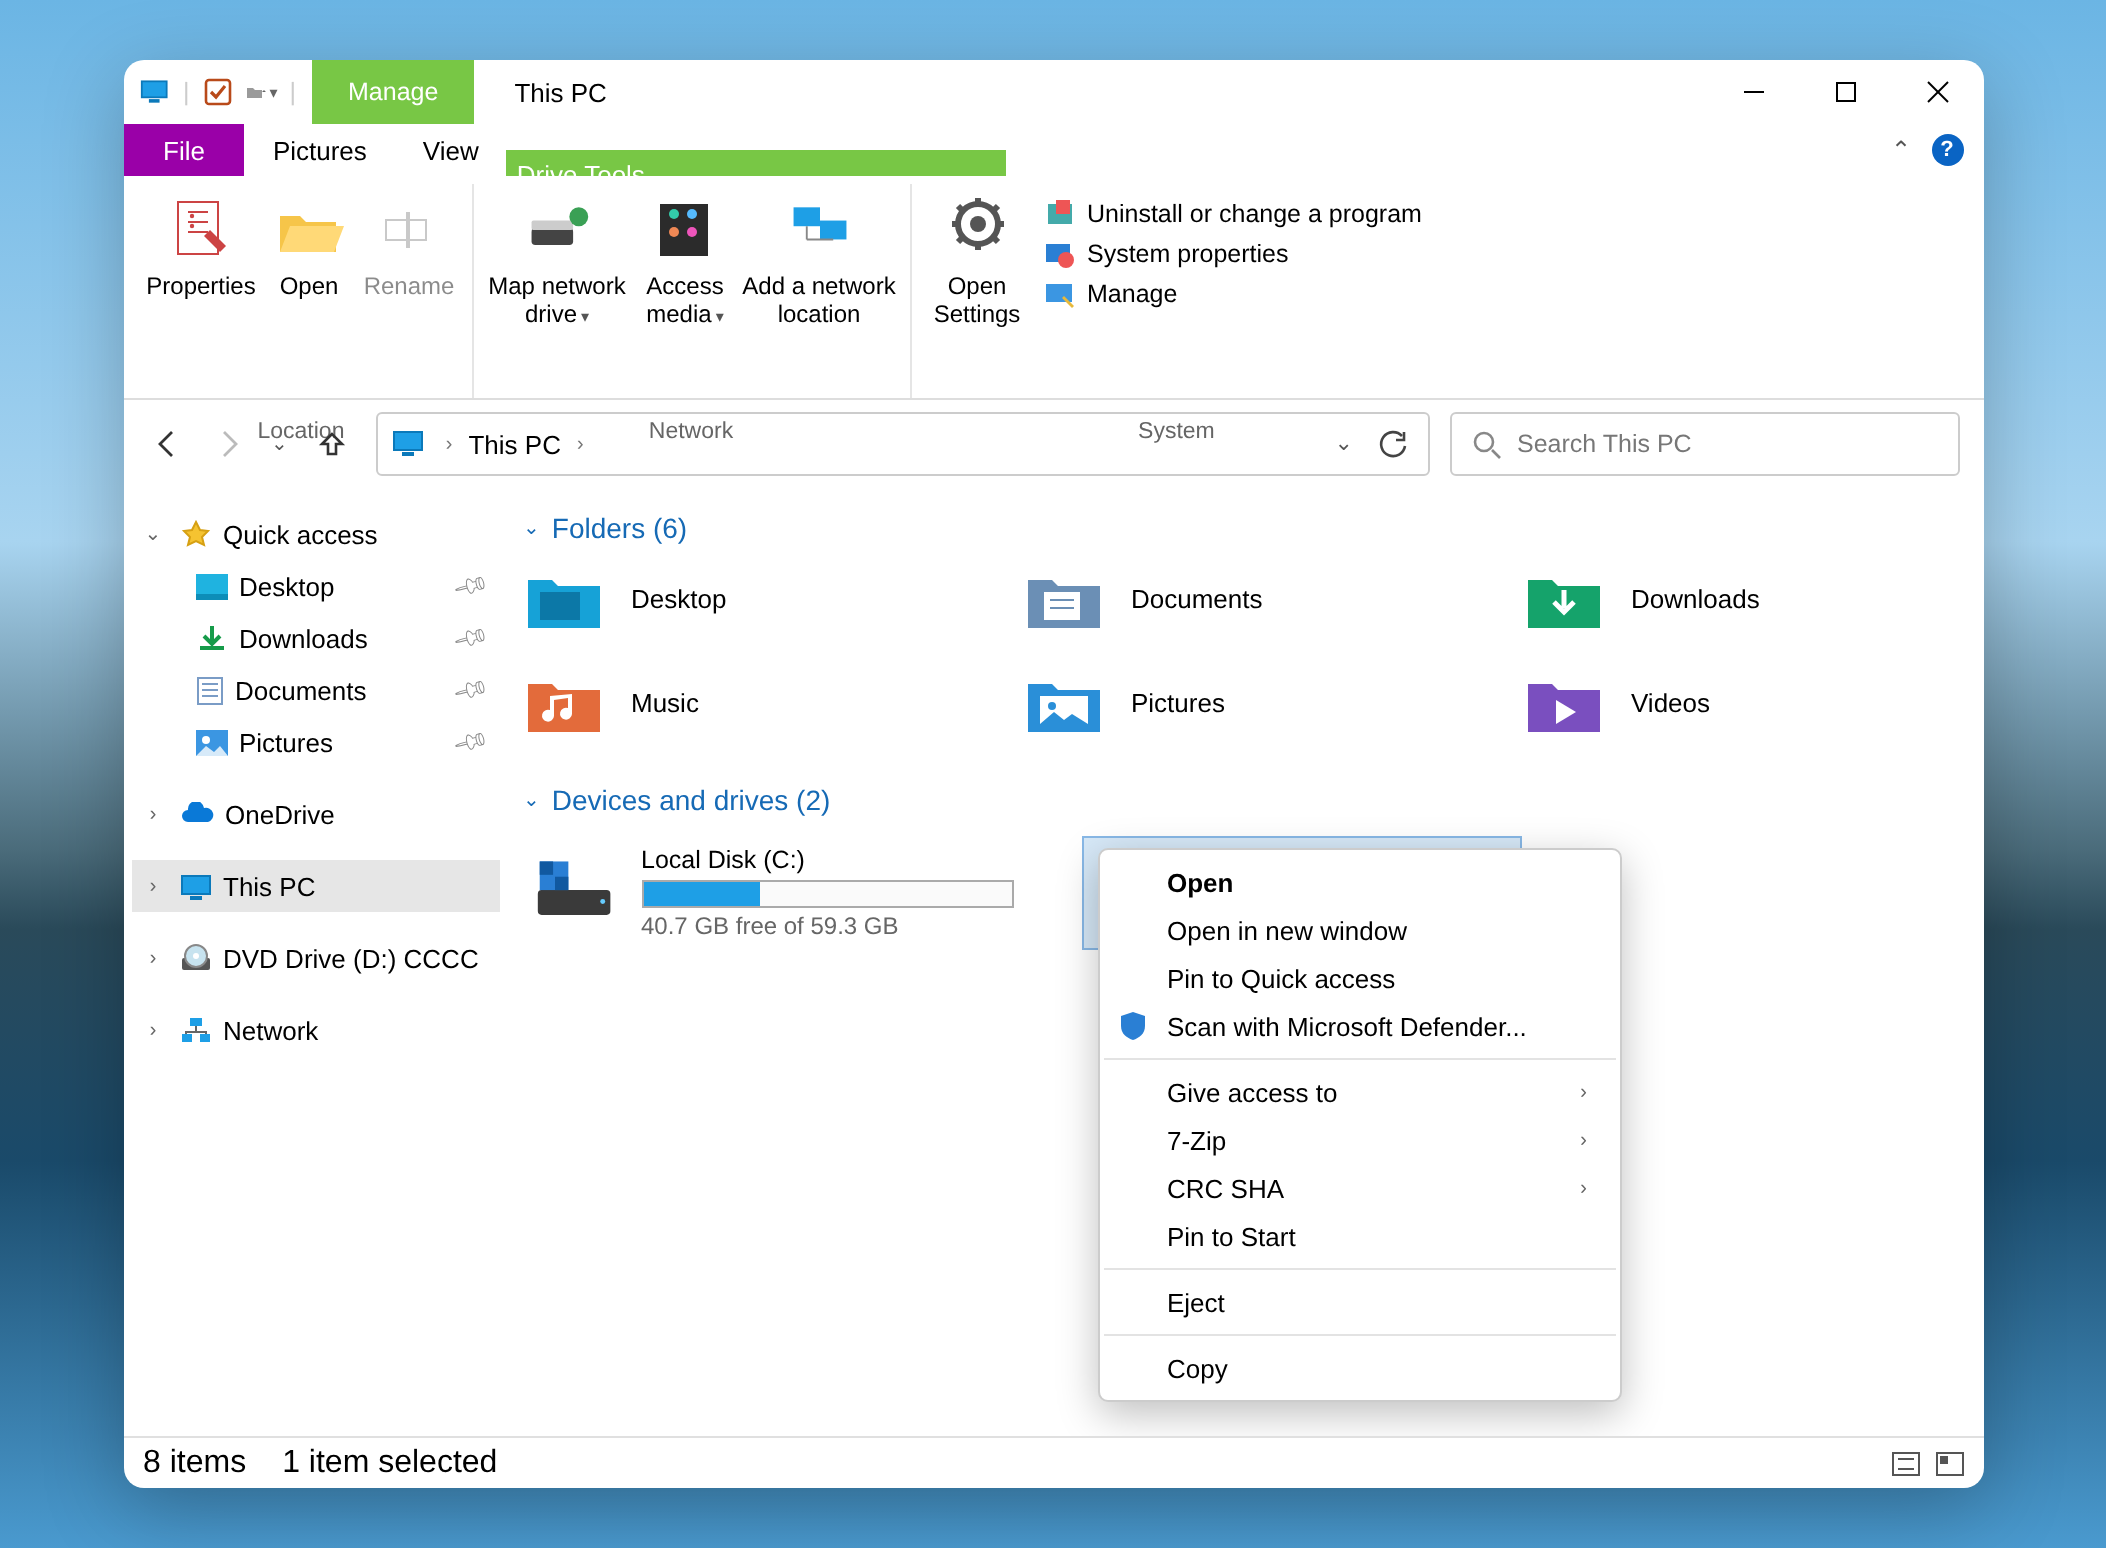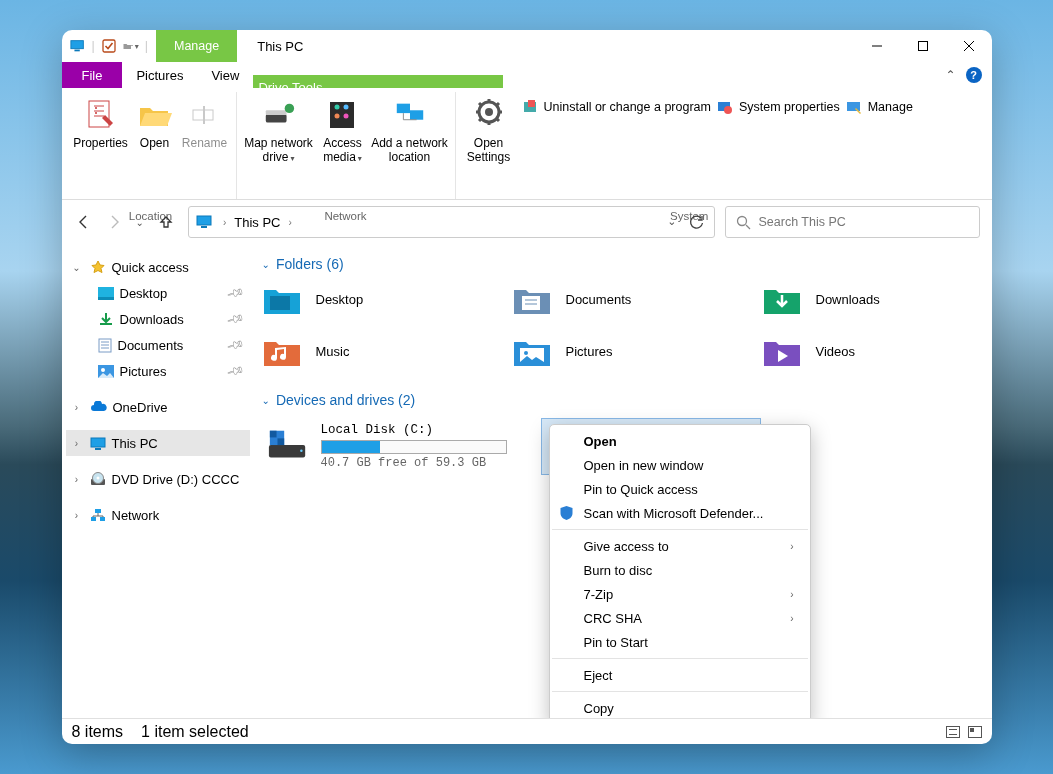--- a/index.html
+++ b/index.html
@@ -32,21 +32,21 @@
   .help-badge { width:16px; height:16px; border-radius:50%; background:#0a64c4; color:#fff; display:flex; align-items:center; justify-content:center; font-size:11px; font-weight:bold;}
   
   .ribbon { background:#fff; border-bottom:1px solid #ddd; height:112px; display:flex; padding:4px 4px 0 4px; }
   .rgroup { display:flex; flex-direction:column; border-right:1px solid #e5e5e5; padding:0 6px; }
   .rgroup-body { flex:1; display:flex; align-items:flex-start; gap:2px; padding-top:4px;}
   .rgroup-label { text-align:center; font-size:11.5px; color:#666; padding:2px 0 4px 0;margin-top:32px;}
   .big-btn { width:58px; height:80px; display:flex; flex-direction:column; align-items:center; justify-content:flex-start; padding-top:2px; text-align:center; font-size:12px; }
   .big-btn .ic { width:34px; height:34px; margin-bottom:4px; display:flex; align-items:center; justify-content:center;}
   .big-btn.wide { width:78px;}
   .big-btn .lbl { line-height:14px; }
-  .sys-list { display:flex; flex-direction:row; gap:6px; padding:4px 4px 0 4px;}
+  .sys-list { display:flex; flex-direction:column; gap:6px; padding:4px 4px 0 4px;}
   .sys-item { display:flex; align-items:center; gap:6px; font-size:12.5px;}
   .sys-item .si { width:16px; height:14px; display:inline-flex; align-items:center; justify-content:center;}
   .dd-caret { font-size:8px; color:#555; margin-left:2px;}
   
   .navrow { height:44px; display:flex; align-items:center; gap:10px; padding:0 12px; border-bottom:0;}
   .nav-arrows { display:flex; align-items:center; gap:14px; color:#555; padding:0 4px 0 2px;}
   .nav-arrows .dis { color:#bbb;}
   .addressbar { flex:1; height:32px; border:1px solid #ccc; border-radius:3px; display:flex; align-items:center; padding:0 6px; gap:8px;}
   .addressbar .crumb { display:flex; align-items:center; gap:6px; font-size:13px;}
   .addressbar .right { margin-left:auto; display:flex; gap:12px; color:#555; padding-right:4px;}
@@ -59,21 +59,21 @@
   .tree-item .pin { margin-left:auto; color:#888; transform: rotate(30deg); font-size:12px;}
   .tree-item.sel { background:#e6e6e6;}
   .tree-child { padding-left:32px !important; }
   .tree-spacer { height:10px;}
   .content { flex:1; padding:6px 10px 0 6px; overflow:hidden; position:relative;}
   .group-hdr { display:flex; align-items:center; gap:6px; color:#166ab5; font-size:14px; padding:6px 0 10px 2px;}
   .group-hdr .car { font-size:10px; color:#166ab5;}
   .folders-grid { display:grid; grid-template-columns: 250px 250px 200px; row-gap:18px; margin-bottom:18px; margin-left:2px;}
   .fitem { display:flex; align-items:center; gap:14px; font-size:13px;}
   .fic { width:40px; height:34px; display:flex; align-items:center; justify-content:center;}
-  .drives { display:flex; gap:29px; margin-left:2px;font-family:Liberation Mono, monospace;}
+  .drives { display:flex; gap:29px; margin-left:2px;}
   .drive { display:flex; gap:12px; width:250px; align-items:flex-start; padding:4px; border:1px solid transparent;}
   .drive.sel { background:#d6e8f7; border:1px solid #88b8e6;}
   .drive .dic { width:42px; height:42px; display:flex; align-items:center; justify-content:center; margin-top:2px;}
   .drive .dinfo { flex:1; font-size:12.5px;}
   .progress { height:14px; border:1px solid #aaa; background:#fafafa; margin:3px 0 2px 0; position:relative;}
   .progress .fill { position:absolute; top:0; left:0; bottom:0; background:#1e9fe6;}
   .free-text { color:#666; font-size:12px;}
   
   .ctxmenu { position:absolute; background:#fff; border:1px solid #ccc; border-radius:5px; box-shadow:0 6px 20px rgba(0,0,0,0.25); width:262px; padding:4px 0; z-index:50;}
   .ctx-item { height:24px; display:flex; align-items:center; padding:0 16px 0 34px; font-size:13px; position:relative;}
@@ -560,21 +560,20 @@
                 <path d="M7.5 1l6 2v5c0 4-3 6-6 7-3-1-6-3-6-7V3z" fill="#2a7fd4"></path>
               </svg>
             </span>
           <span>Scan with Microsoft Defender...</span>
         </div>
         <div class="ctx-sep"></div>
         <div class="ctx-item">
             <span>Give access to</span>
             <span class="sub-caret">›</span>
           </div>
-        <div class="ctx-item">Burn to disc</div>
         <div class="ctx-item">
             <span>7-Zip</span>
             <span class="sub-caret">›</span>
           </div>
         <div class="ctx-item">
             <span>CRC SHA</span>
             <span class="sub-caret">›</span>
           </div>
         <div class="ctx-item">Pin to Start</div>
         <div class="ctx-sep"></div>

